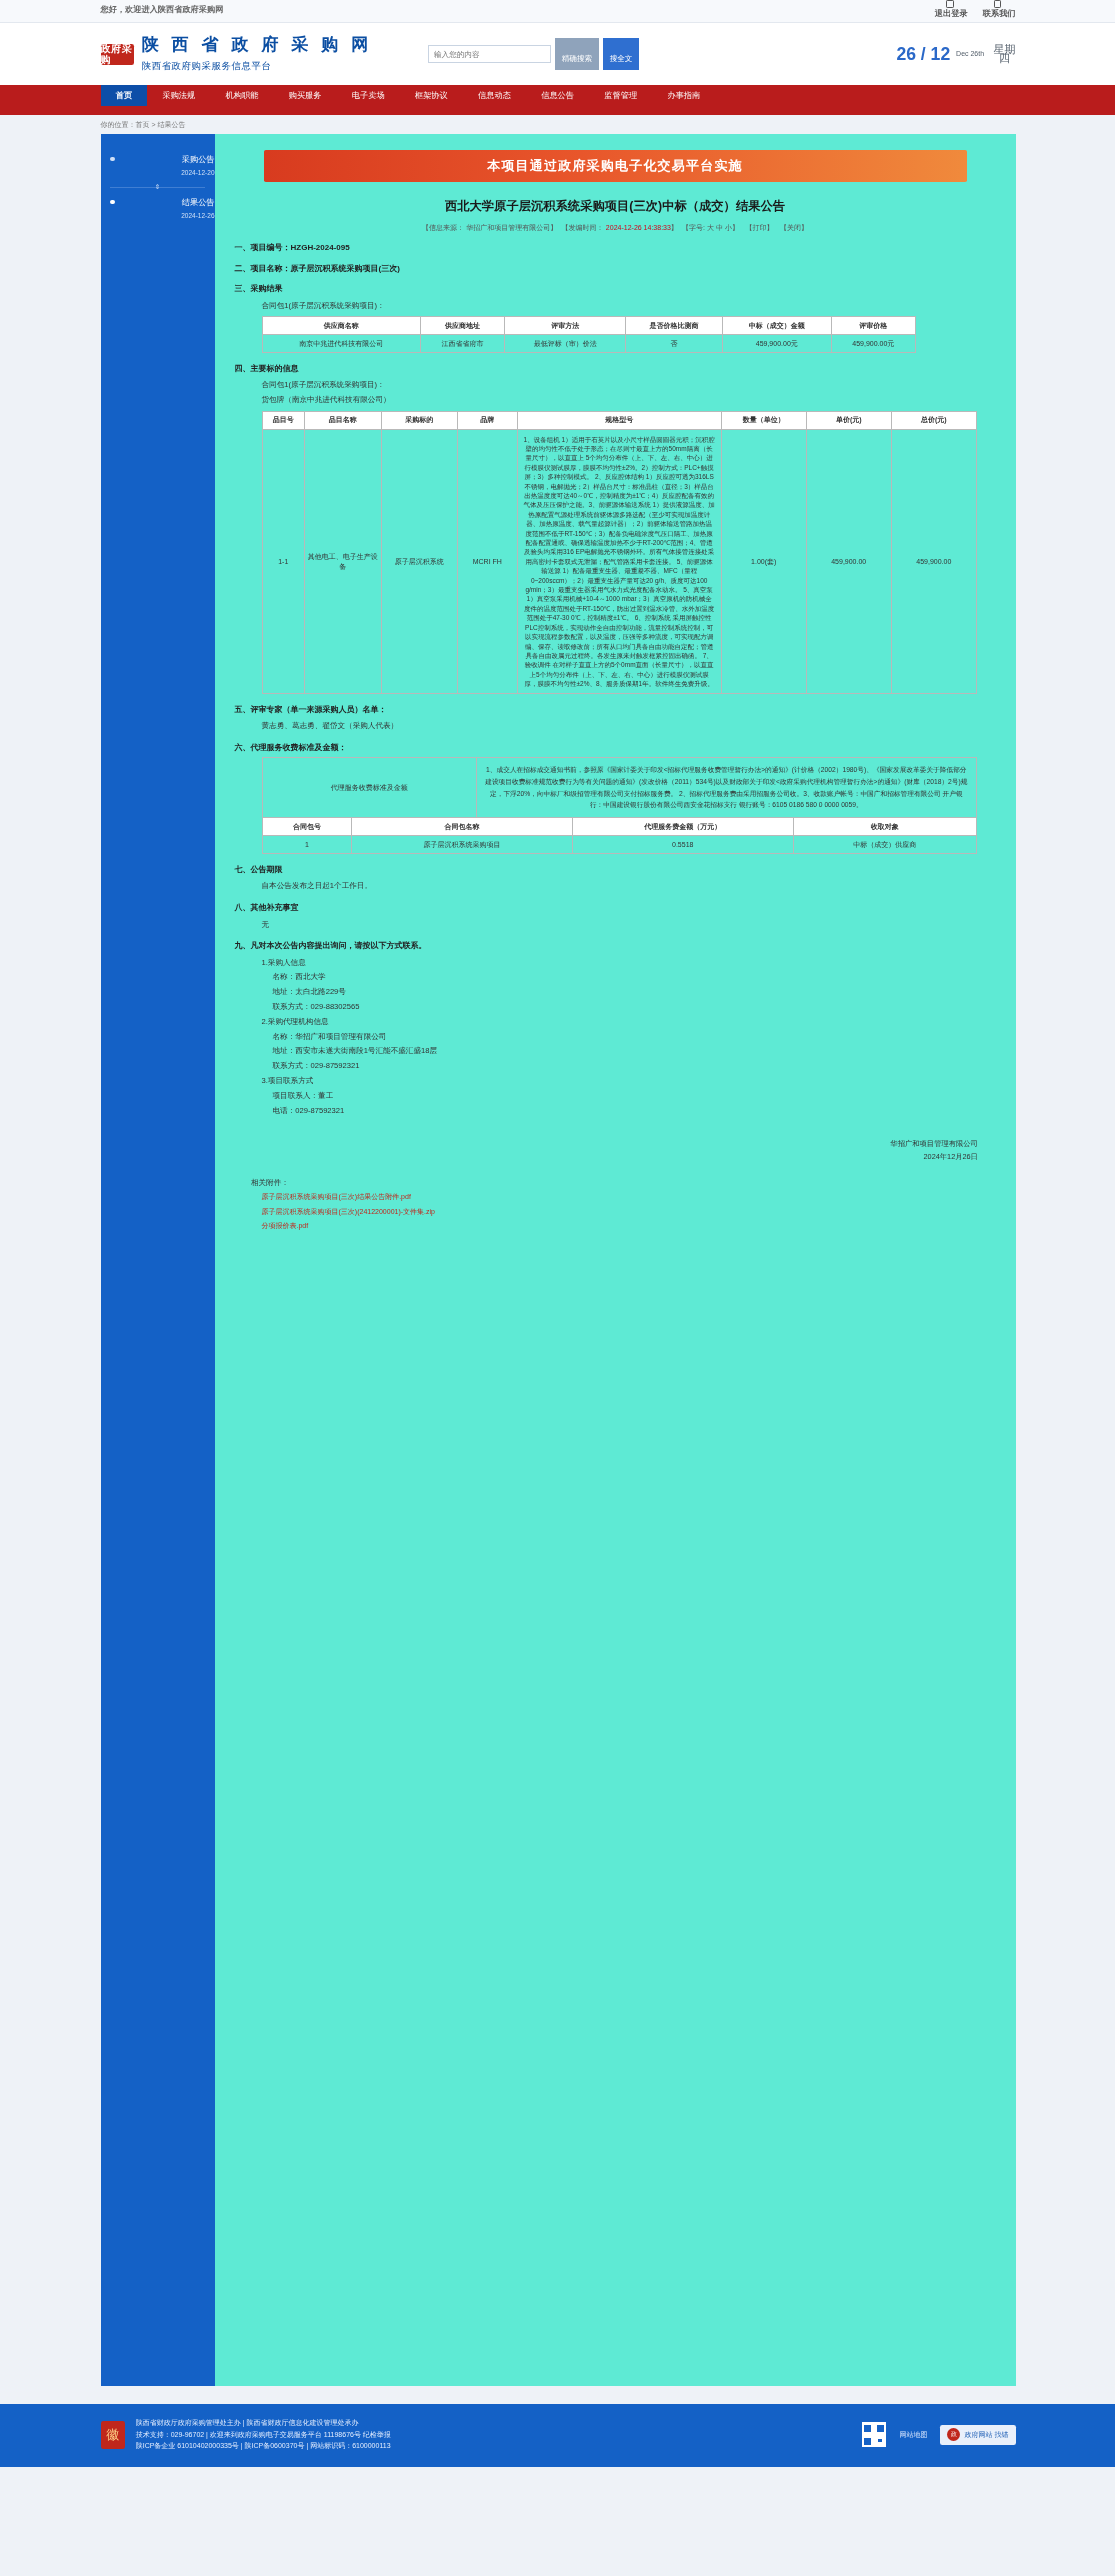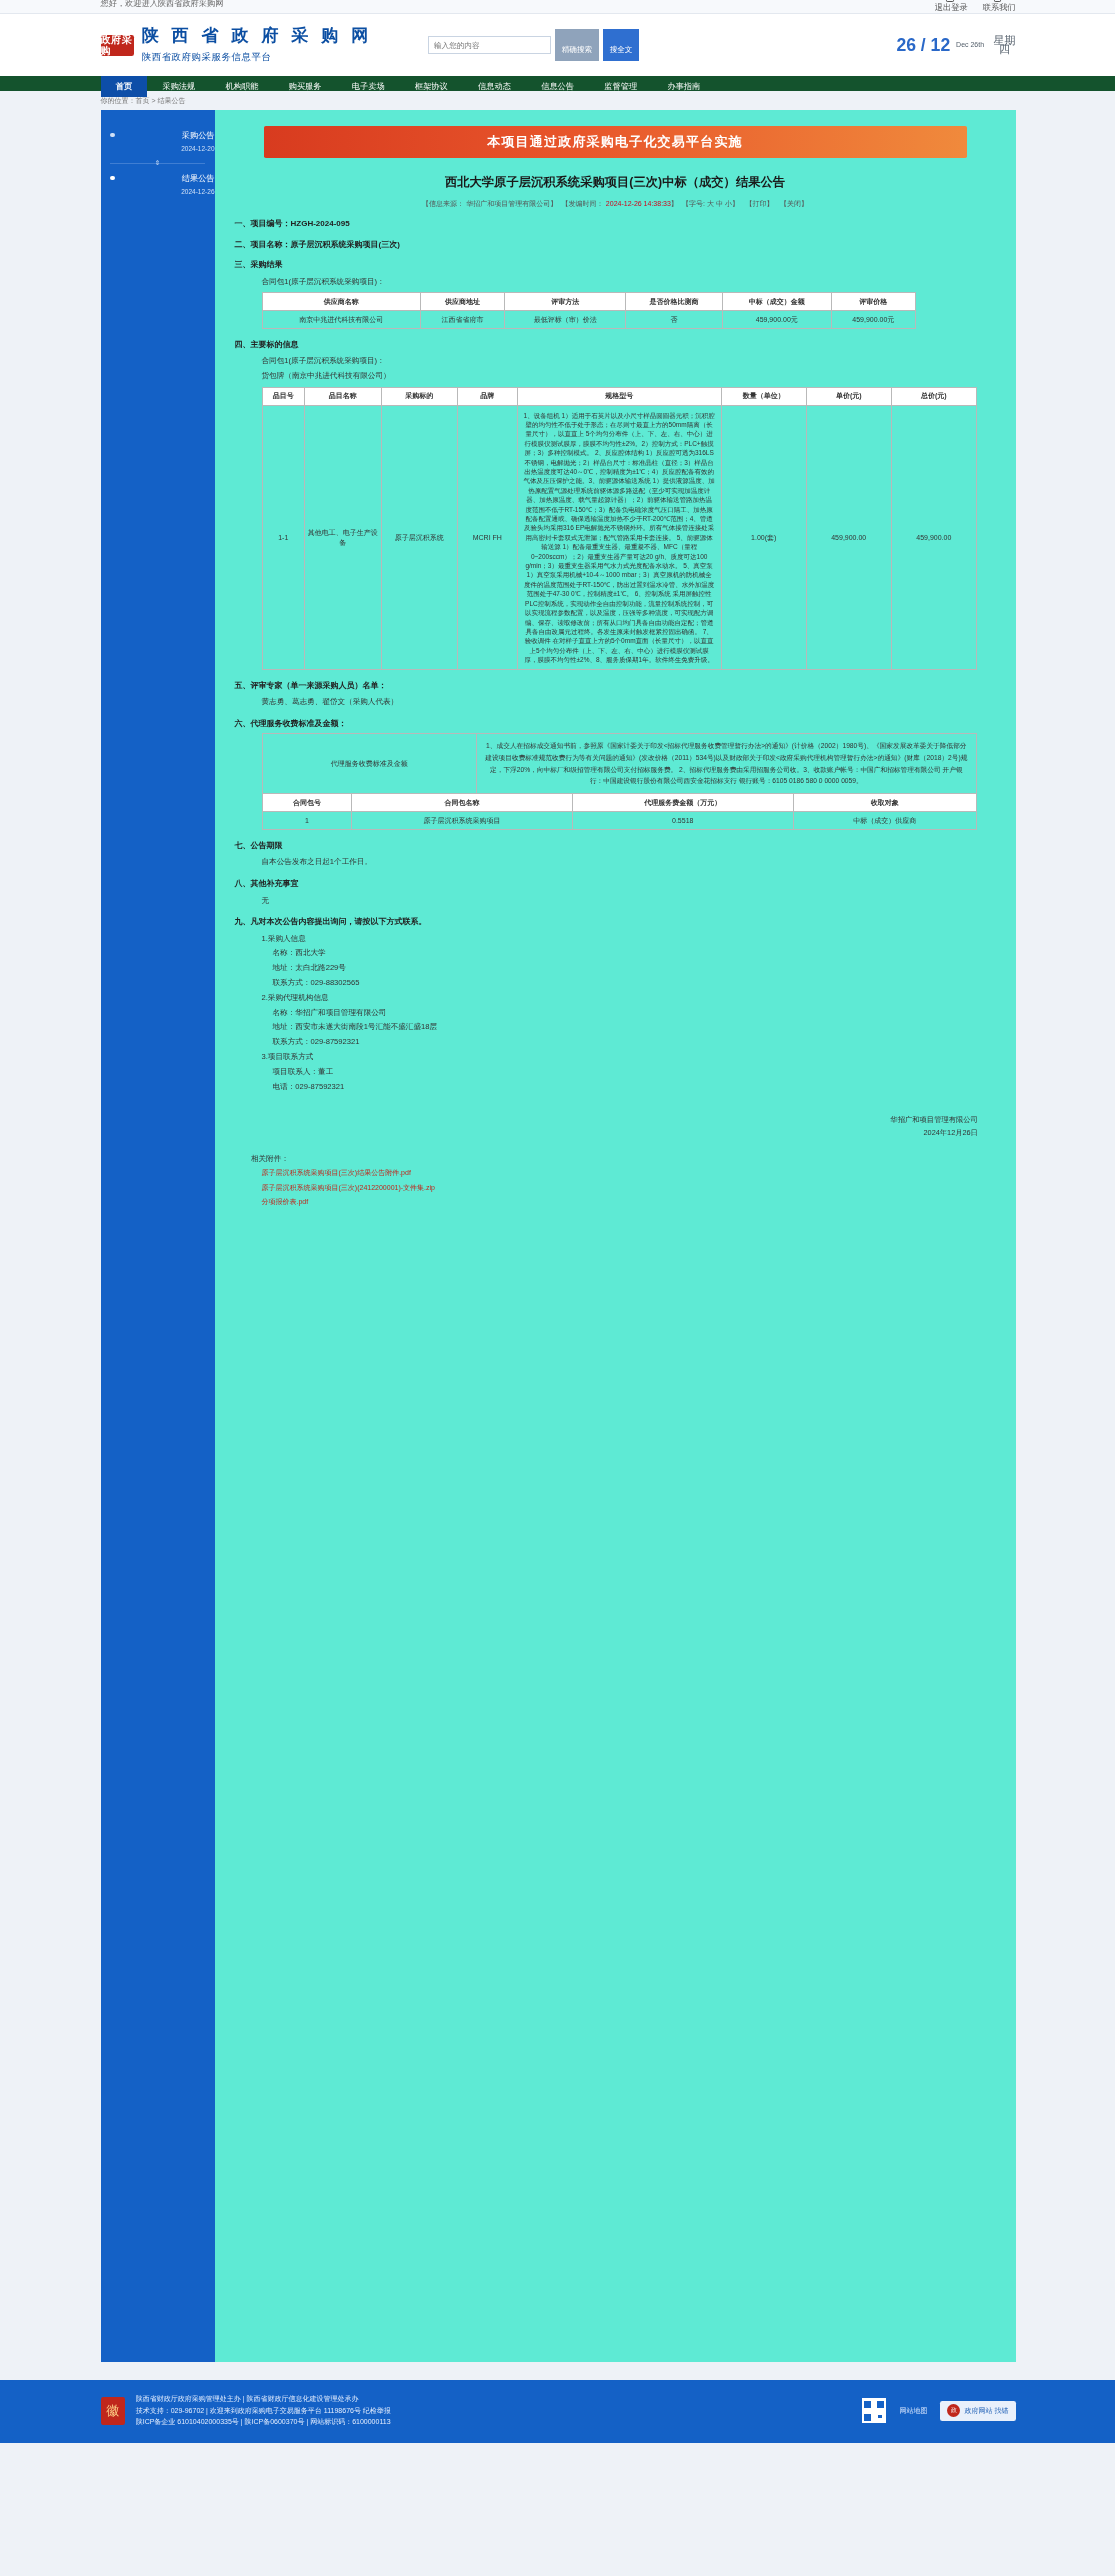--- a/index.html
+++ b/index.html
@@ -8,22 +8,22 @@
     width:1116px;
     background:#eef2f7;
     font-family:"Liberation Sans", sans-serif;
     color:#333;
     -webkit-font-smoothing:antialiased;
   }
   .page { width:1116px; margin:0 auto; background:#eef2f7; }
 
   
   .topbar {
-    height:14px; background:#f7f9fc; border-bottom:0.6px solid #e3e8ef;
-    display:flex; align-items:flex-end; font-size:8.2px; color:#666;
+    height:23px; background:#f7f9fc; border-bottom:0.6px solid #e3e8ef;
+    display:flex; align-items:flex-start; font-size:8.2px; color:#666;font-weight:bold;
   }
   .topbar .inner { width:915px; margin:0 auto; display:flex; align-items:center; }
   .topbar .welcome { flex:1; }
   .topbar .links { display:flex; gap:15.2px; align-items:center; color:#555; }
   .tb-link { display:flex; align-items:center; cursor:pointer;flex-direction:column; }
 
   
   .header { background:#ffffff; height:62px; }
   .header .inner { width:915px; margin:0 auto; height:62px; display:flex; align-items:center; }
   .logo-wrap { display:flex; align-items:center; }
@@ -44,21 +44,21 @@
     height:17.6px; padding:16px 7px; margin-left:3.5px; border:none; cursor:pointer;
     font-size:7.6px; color:#fff; background:#2f6fd0;
   }
   .btn-grey { background:#8fa3bb; }
   .date-box { margin-left:auto; display:flex; align-items:center; color:#2a68c8; }
   .date-num { font-size:17.6px; font-weight:bold; color:#2a68c8; letter-spacing:0px;}
   .date-right { margin-left:5.9px; font-size:7px; line-height:8.8px; color:#55606c;}
   .date-week { margin-left:9.4px; font-size:11px; color:#55606c; line-height:9.4px; text-align:center;}
 
   
-  .nav { background:#14532d; height:15px; }
+  .nav { background:#b91c1c; height:30px; }
   .nav .inner { width:915px; margin:0 auto; display:flex; height:21px; align-items:stretch; }
   .nav-item {
     padding:0 15.2px; color:#fff; font-size:8.2px; display:flex; align-items:center;
     cursor:pointer; white-space:nowrap;
   }
   .nav-item.active { background:#0d4ea8; font-weight:bold; }
 
   
   .crumb { width:915px; margin:0 auto; padding:5.3px 0 4.1px 0; font-size:7px; color:#777; }
 

